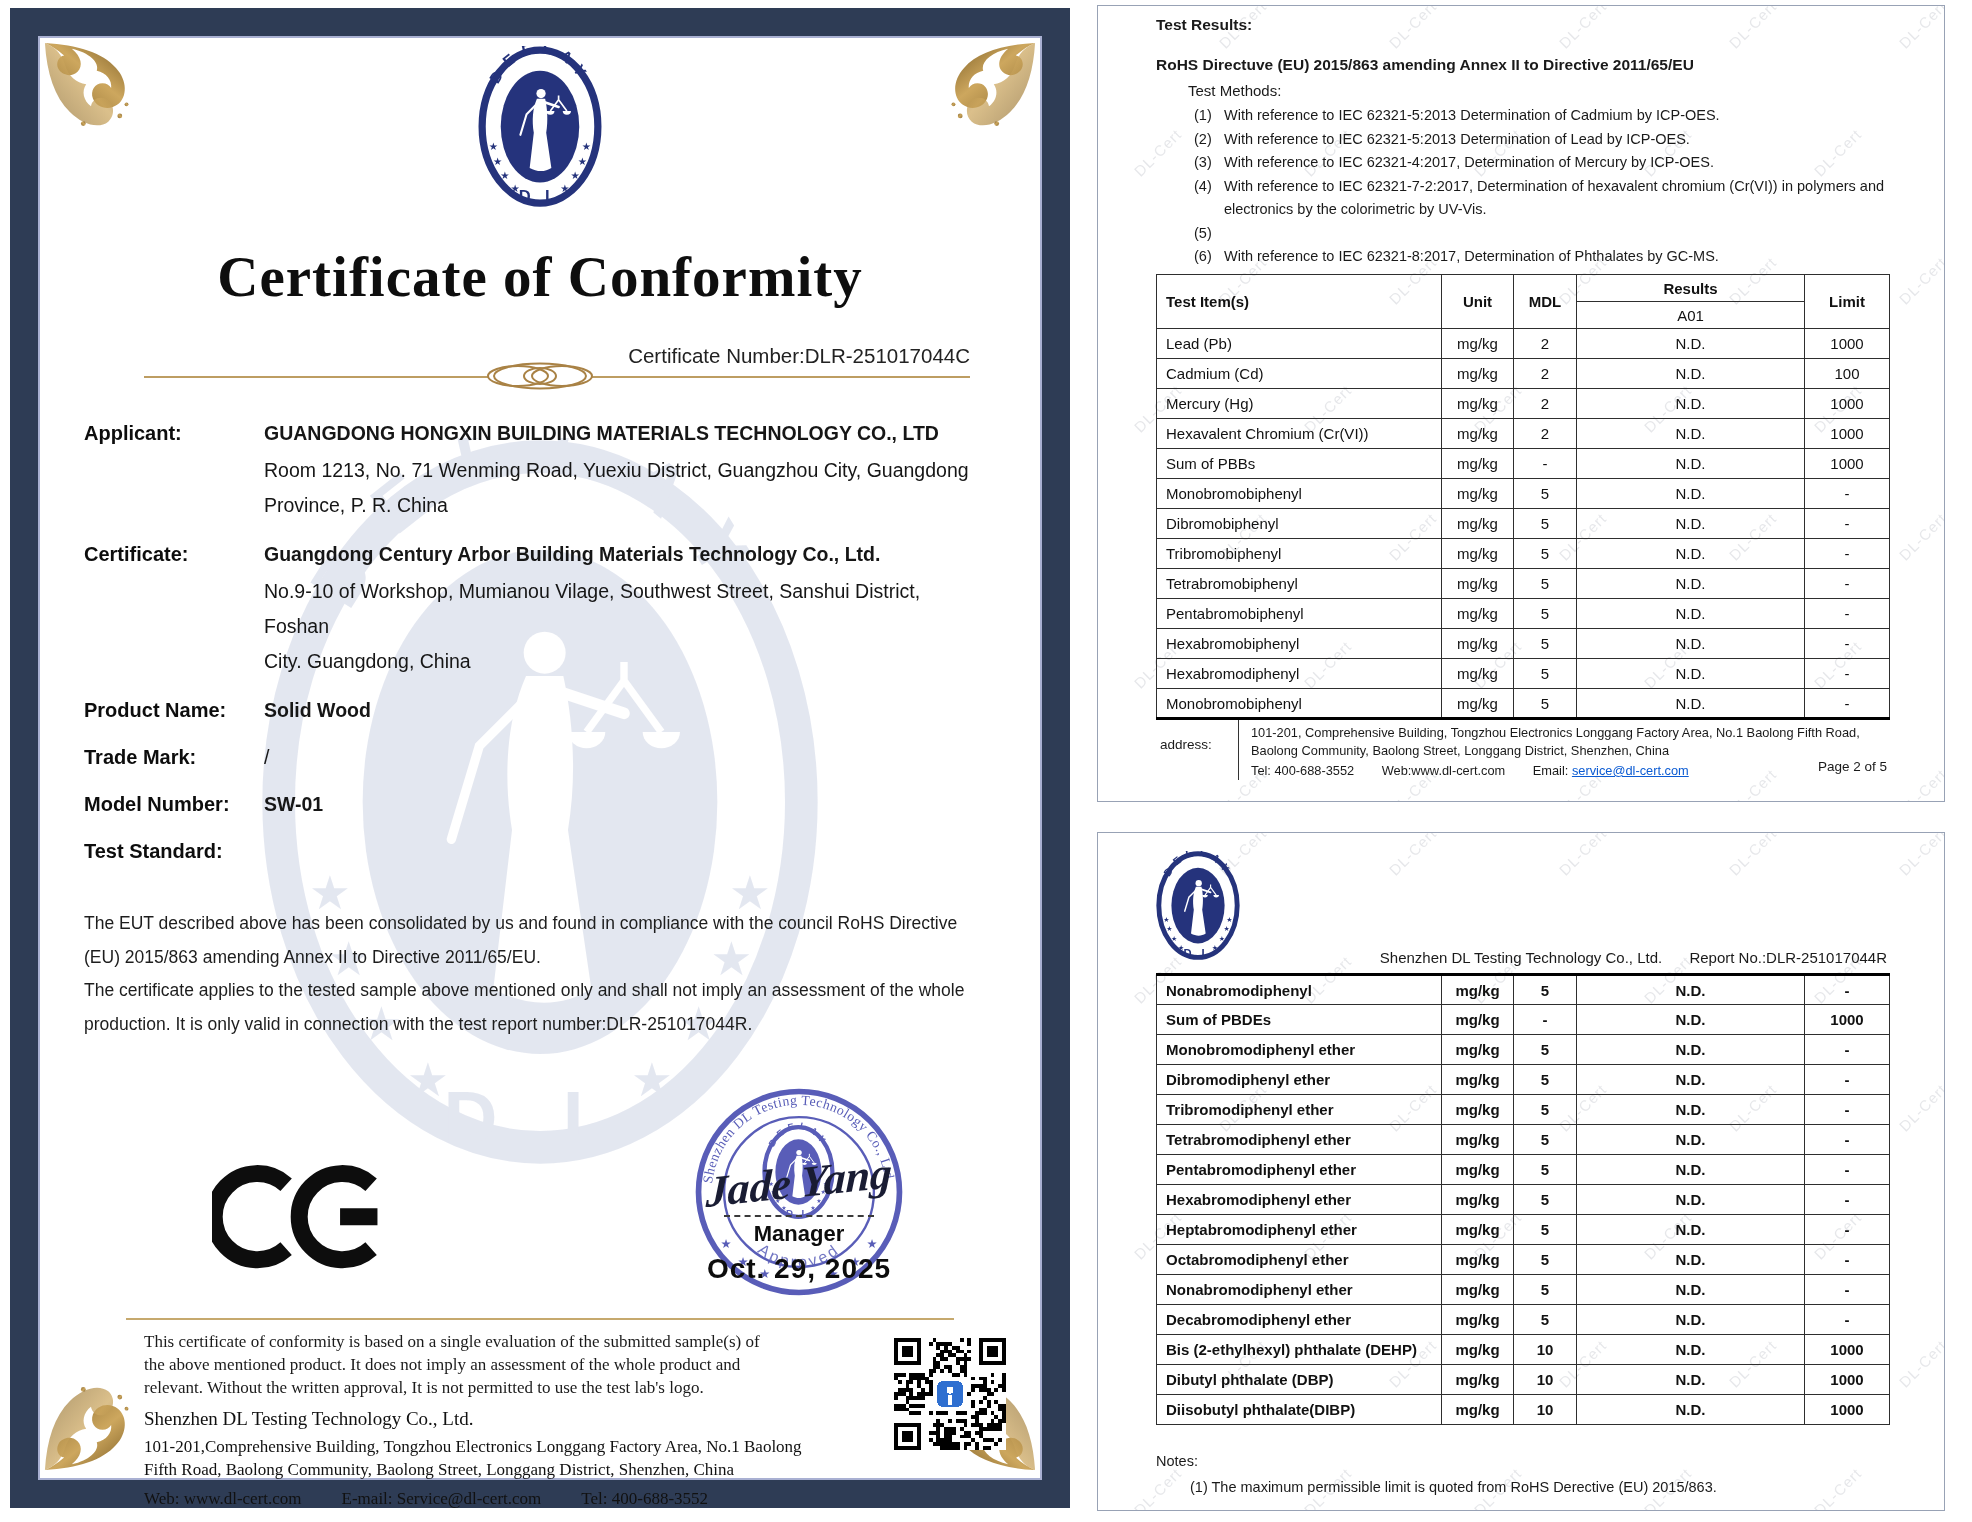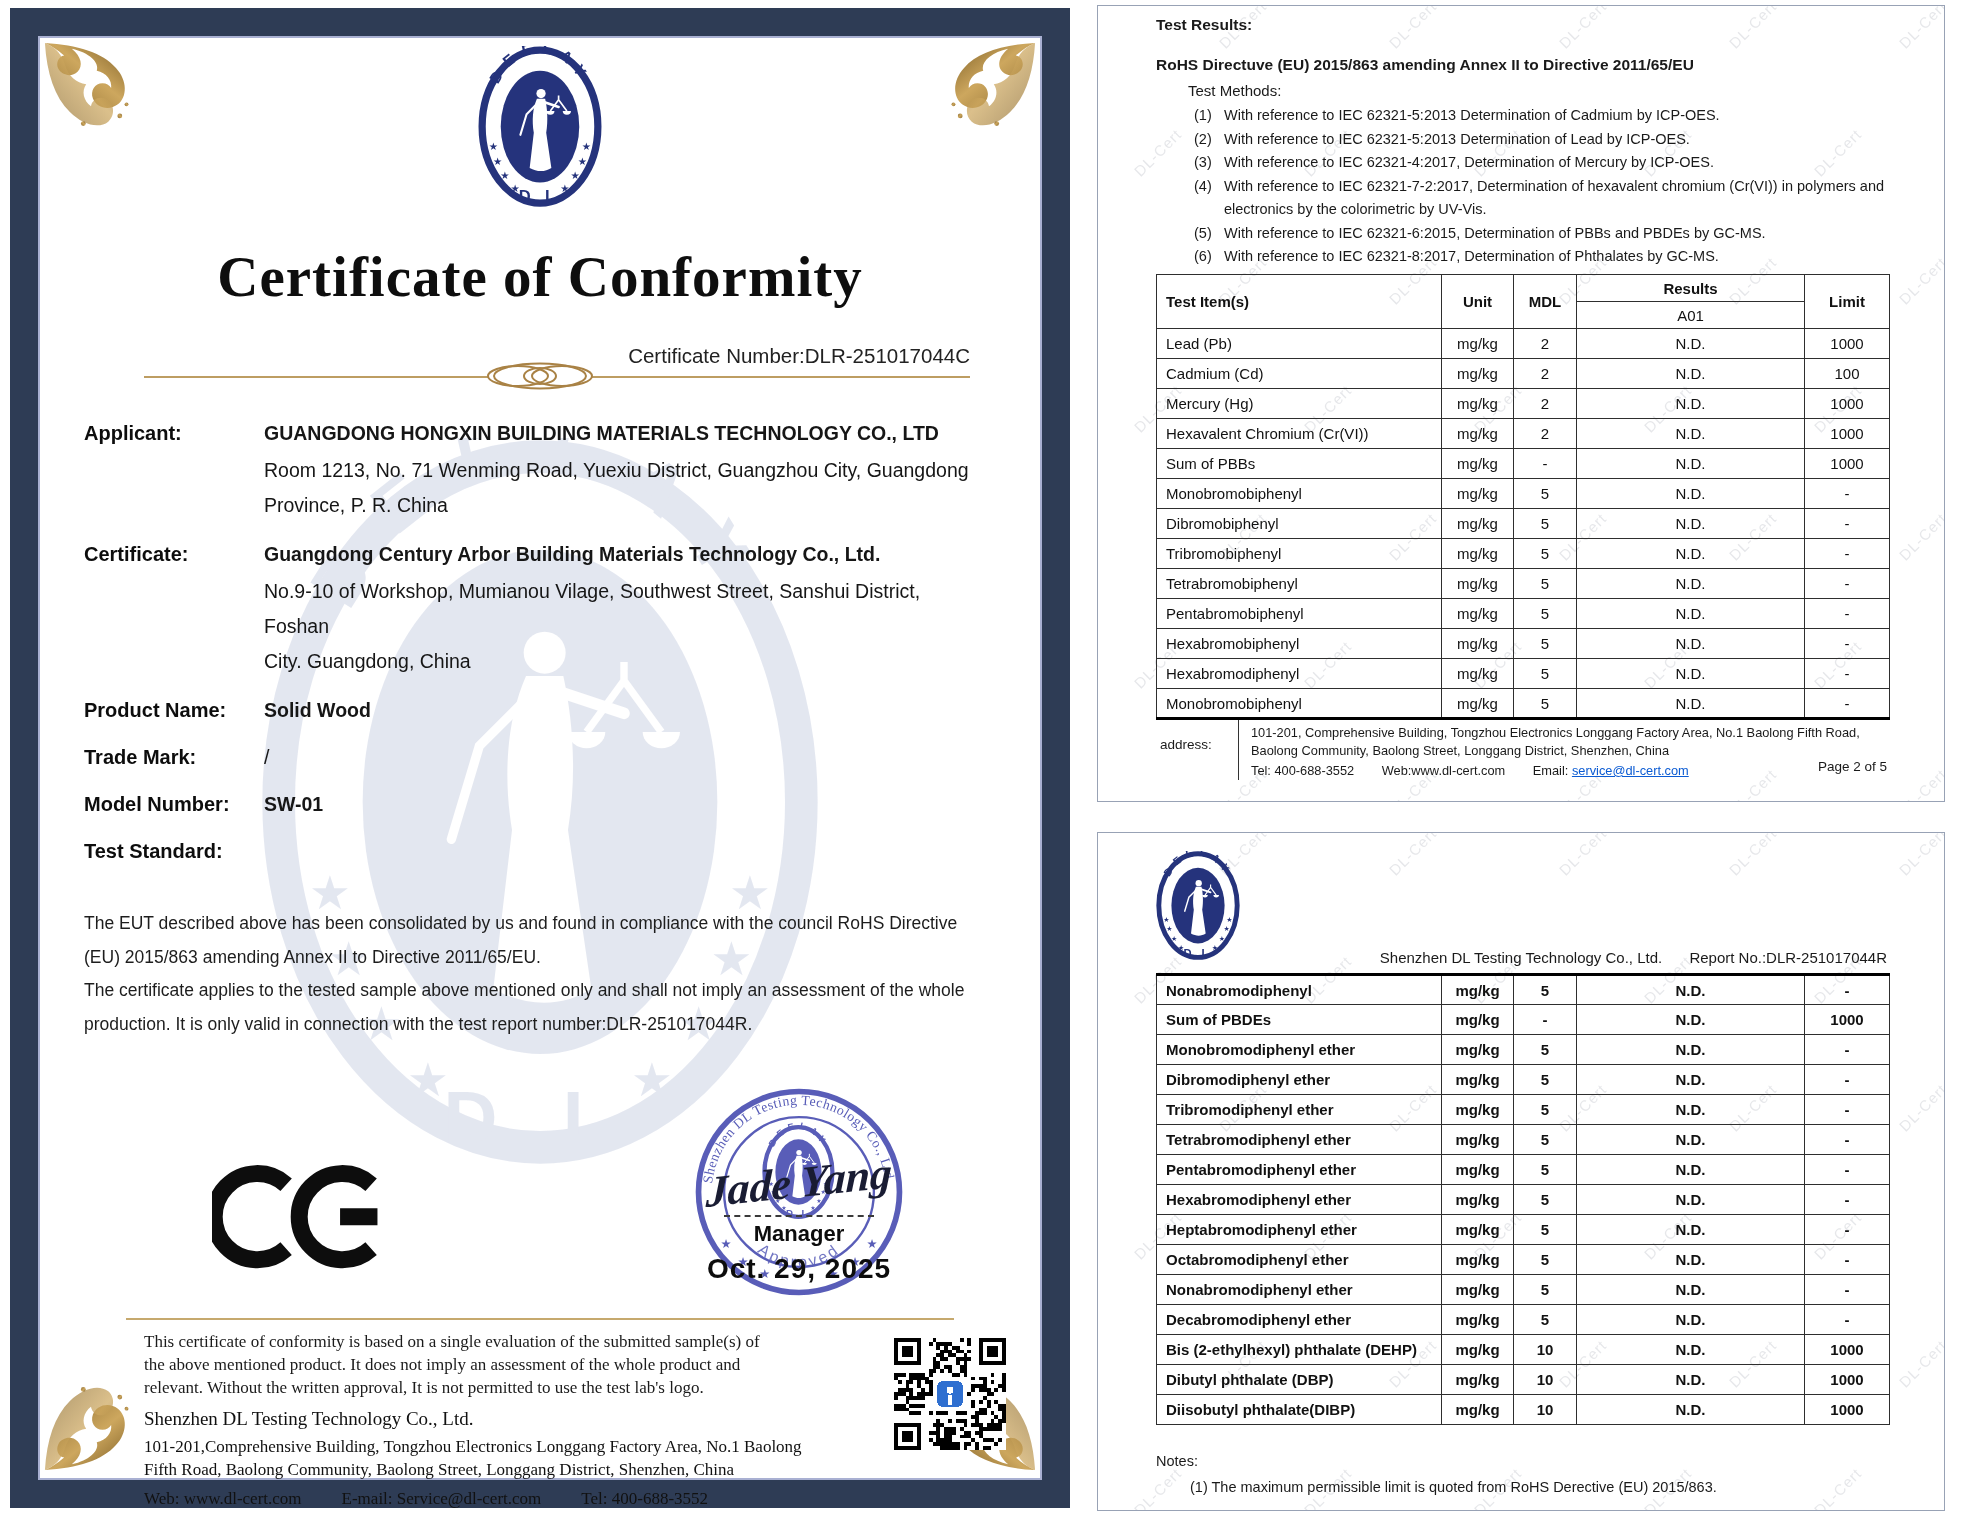--- a/index.html
+++ b/index.html
@@ -371,21 +371,20 @@
         </div>
 
         <div class="method">
           <span class="mnum">(4)</span>
           <span class="mtext">With reference to IEC 62321-7-2:2017, Determination of hexavalent chromium (Cr(VI)) in polymers and
 electronics by the colorimetric by UV-Vis.</span>
         </div>
 
         <div class="method">
           <span class="mnum">(5)</span>
-          <span class="mtext">With reference to IEC 62321-6:2015, Determination of PBBs and PBDEs by GC-MS.</span>
         </div>
 
         <div class="method">
           <span class="mnum">(6)</span>
           <span class="mtext">With reference to IEC 62321-8:2017, Determination of Phthalates by GC-MS.</span>
         </div>
       </div>
 
     <table class="rtable">
       <colgroup>

